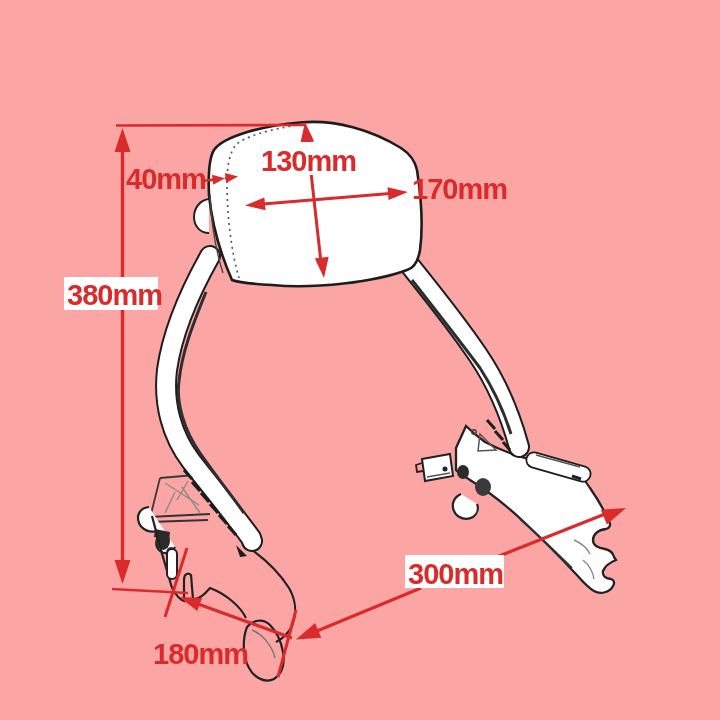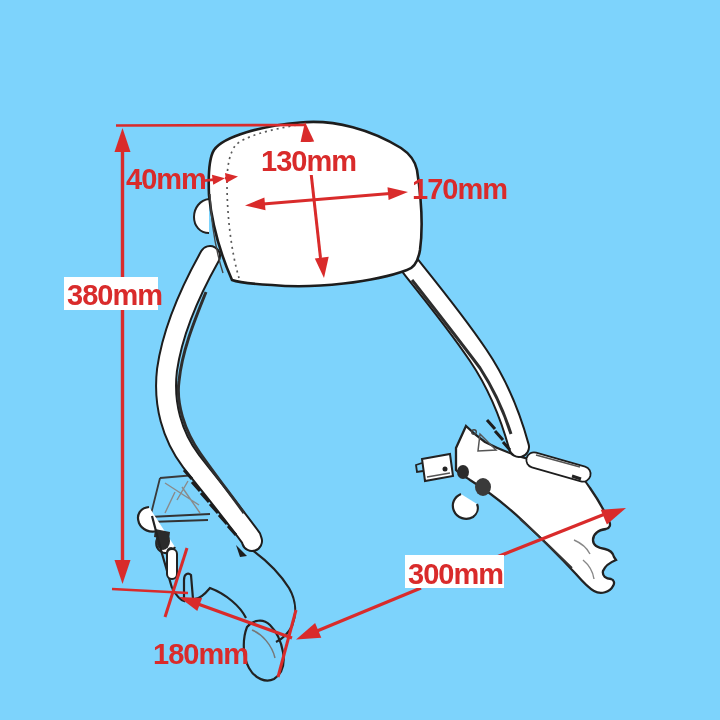--- a/index.html
+++ b/index.html
@@ -4,21 +4,21 @@
 <style>
   html, body {
     margin: 0;
     padding: 0;
     background: #ffffff;
   }
   .canvas {
     position: relative;
     width: 720px;
     height: 720px;
-    background: #7dd3fc;
+    background: #fca5a5;
     overflow: hidden;
     font-family: "Liberation Sans", sans-serif;
   }
   svg { display: block; }
   .dim-label {
     font-family: "Liberation Sans", sans-serif;
     font-weight: 700;
     font-size: 29px;
     letter-spacing: -1px;
   }

